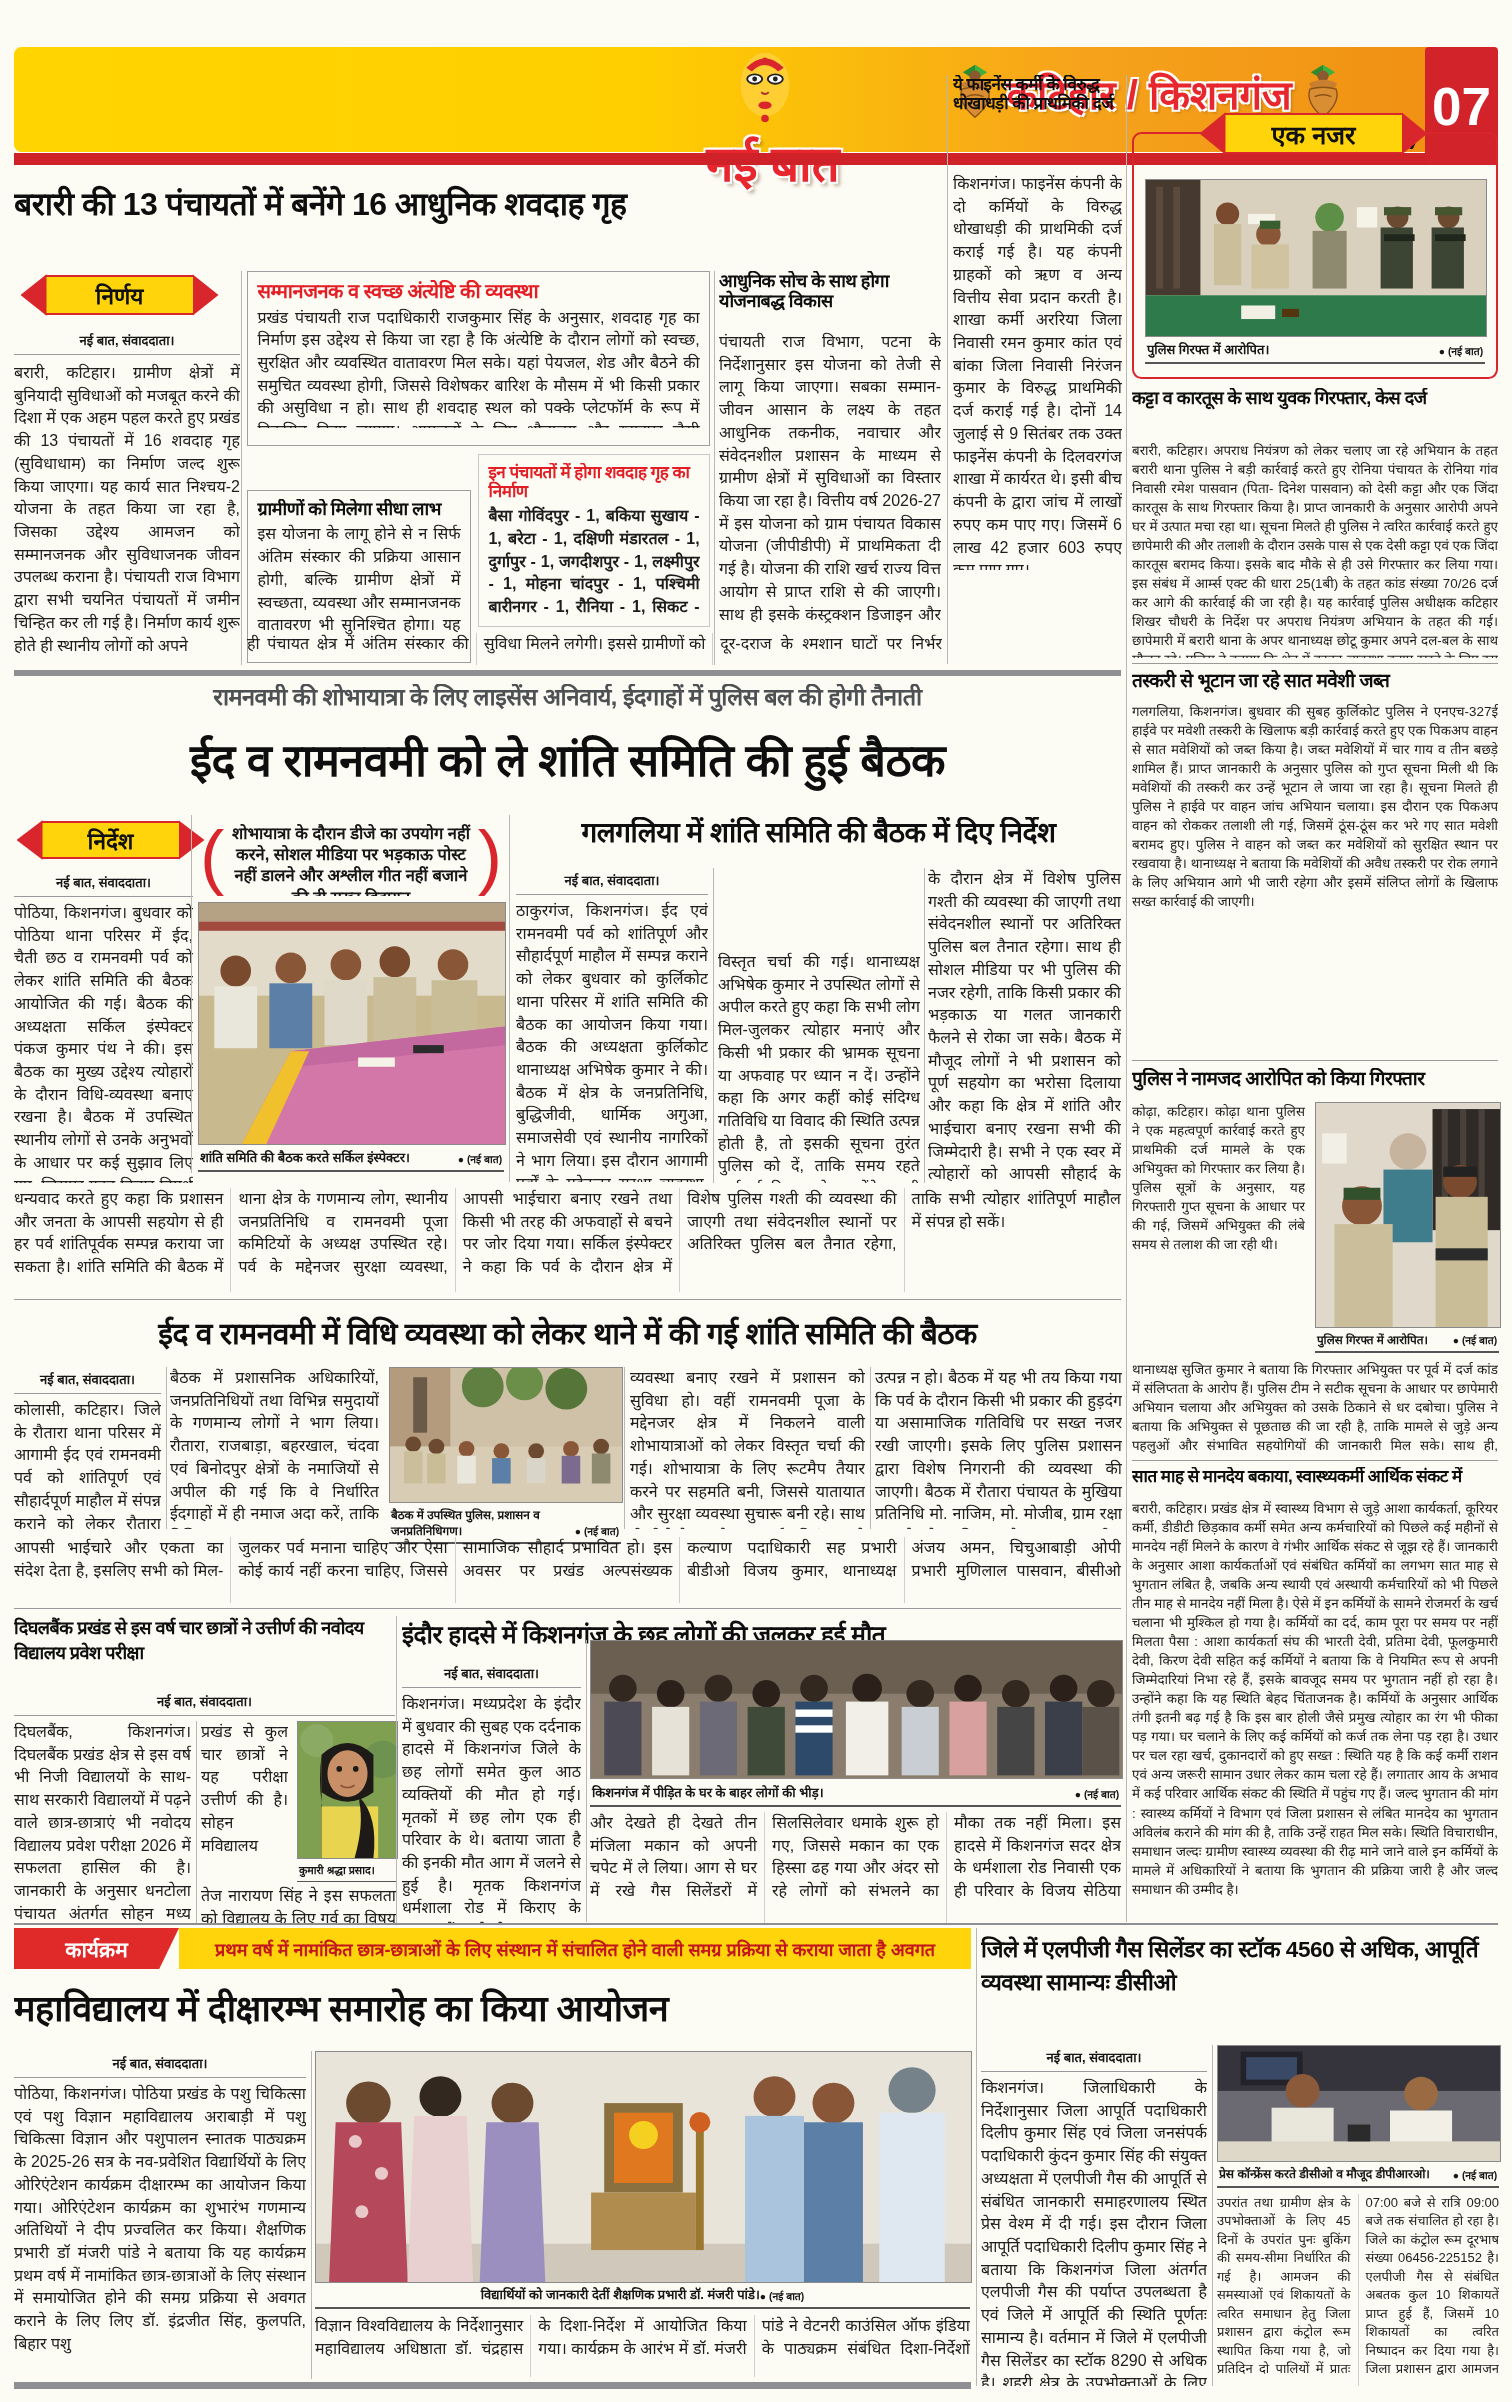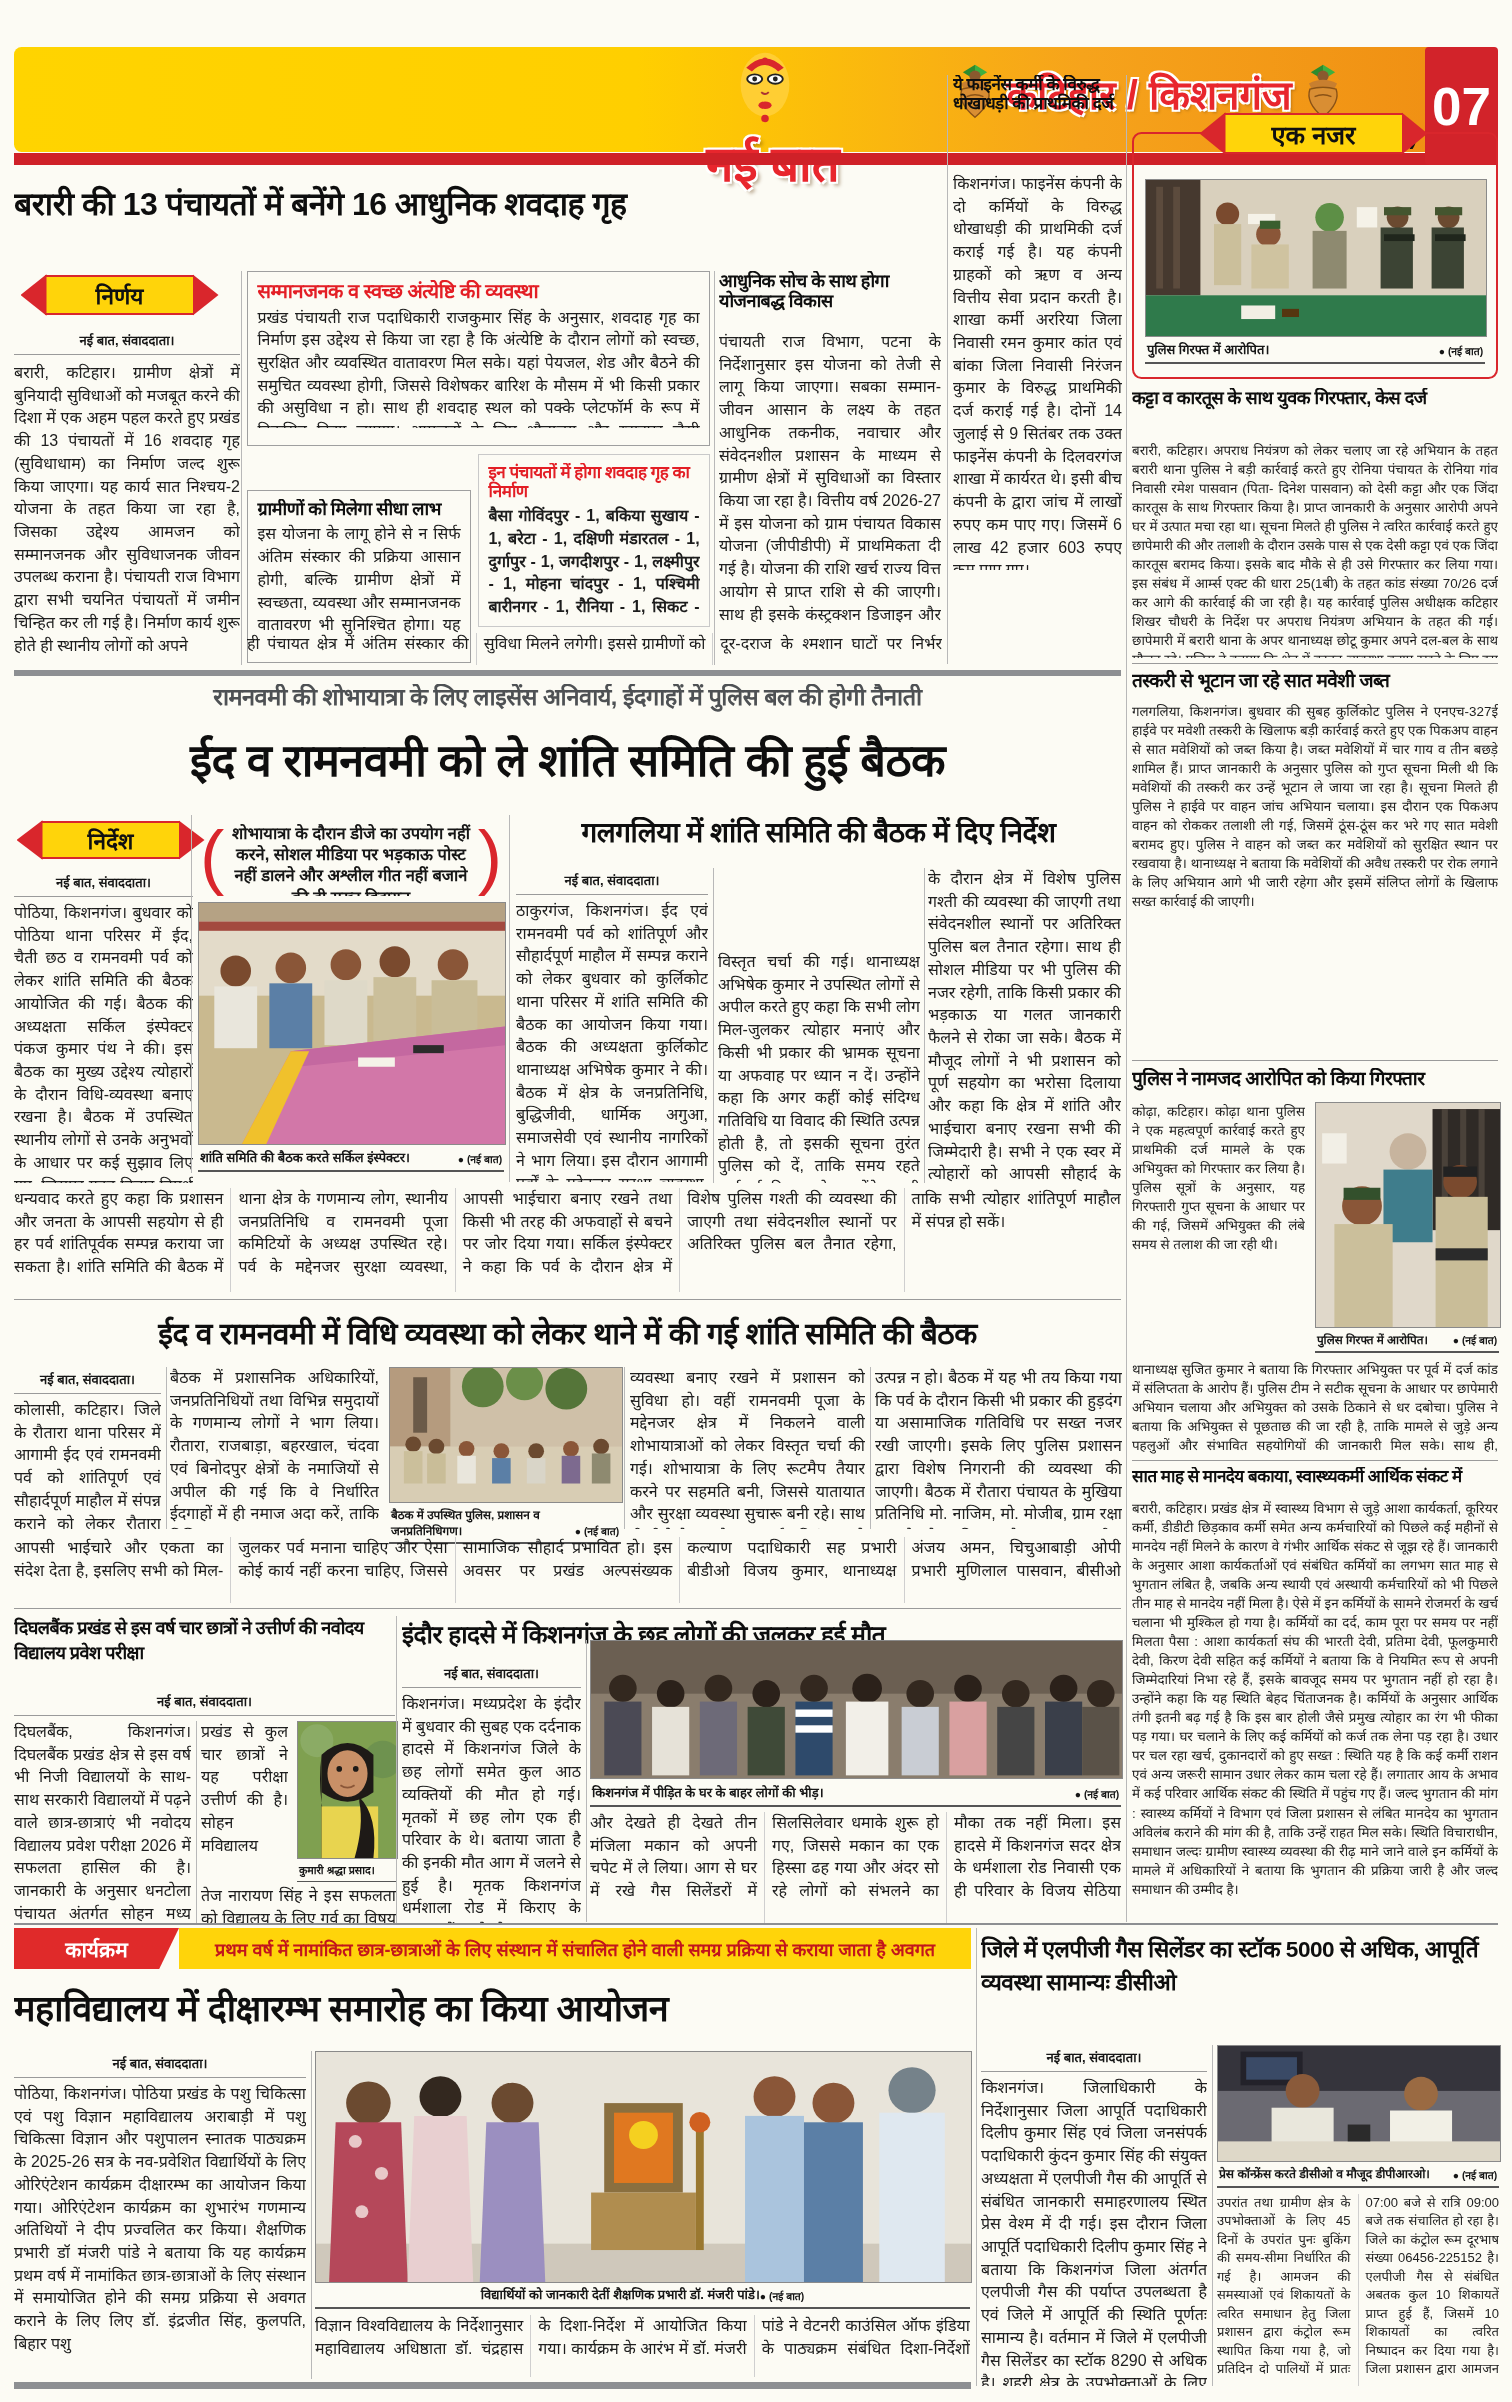--- a/index.html
+++ b/index.html
@@ -388,21 +388,21 @@
     </svg>
   </div>
   <div class="abs caption" style="left:315px;top:2282px;width:655px;justify-content:center;">
     <span>विद्यार्थियों को जानकारी देतीं शैक्षणिक प्रभारी डॉ. मंजरी पांडे।</span>
     <span class="cr">● (नई बात)</span>
   </div>
   <p class="abs body-txt c3" style="left:315px;top:2315px;width:655px;height:62px;margin:0;">विज्ञान विश्वविद्यालय के निर्देशानुसार महाविद्यालय अधिष्ठाता डॉ. चंद्रहास के दिशा-निर्देश में आयोजित किया गया। कार्यक्रम के आरंभ में डॉ. मंजरी पांडे ने वेटनरी काउंसिल ऑफ इंडिया के पाठ्यक्रम संबंधित दिशा-निर्देशों एवं डॉ. चायना सिंह महापात्र ने लाइब्रेरी नियमों से विद्यार्थियों को अवगत कराया। मुख्य हॉस्टल वार्डन डॉ. टी के एस राव ने हॉस्टल संबंधी दिशा-निर्देशों से विद्यार्थियों को अवगत कराया।</p>
   <div class="graybar" style="left:14px;top:2382px;width:957px;height:6.6px;"></div>
 
   <div class="vr" style="left:976px;top:1928px;height:458px;"></div>
-  <div class="abs hd" style="left:981px;top:1934px;width:517px;height:105px;font-size:22.6px;line-height:1.45;">जिले में एलपीजी गैस सिलेंडर का स्टॉक 5000 से अधिक, आपूर्ति व्यवस्था सामान्यः डीसीओ</div>
+  <div class="abs hd" style="left:981px;top:1934px;width:517px;height:105px;font-size:22.6px;line-height:1.45;">जिले में एलपीजी गैस सिलेंडर का स्टॉक 4560 से अधिक, आपूर्ति व्यवस्था सामान्यः डीसीओ</div>
   <div class="abs byline" style="left:981px;top:2045px;width:226px;">नई बात, संवाददाता।</div>
   <p class="abs body-txt" style="left:981px;top:2077px;width:226px;height:309px;margin:0;">किशनगंज। जिलाधिकारी के निर्देशानुसार जिला आपूर्ति पदाधिकारी दिलीप कुमार सिंह एवं जिला जनसंपर्क पदाधिकारी कुंदन कुमार सिंह की संयुक्त अध्यक्षता में एलपीजी गैस की आपूर्ति से संबंधित जानकारी समाहरणालय स्थित प्रेस वेश्म में दी गई। इस दौरान जिला आपूर्ति पदाधिकारी दिलीप कुमार सिंह ने बताया कि किशनगंज जिला अंतर्गत एलपीजी गैस की पर्याप्त उपलब्धता है एवं जिले में आपूर्ति की स्थिति पूर्णतः सामान्य है। वर्तमान में जिले में एलपीजी गैस सिलेंडर का स्टॉक 8290 से अधिक है। शहरी क्षेत्र के उपभोक्ताओं के लिए 25 दिनों के</p>
   <div class="ph" style="left:1217px;top:2045px;width:282px;height:115px;">
     <svg viewBox="0 0 100 41" preserveAspectRatio="none">
       <rect width="100" height="41" fill="#6b6a72"></rect>
       <rect x="0" y="0" width="100" height="16" fill="#35343c"></rect>
       <rect x="8" y="2" width="22" height="12" fill="#23222a"></rect>
         <rect x="10" y="4" width="18" height="8" fill="#3a4a66"></rect>
       <circle cx="30" cy="16" r="6" fill="#8a5a3a"></circle>
         <rect x="19" y="22" width="22" height="14" fill="#e9e7dc"></rect>

